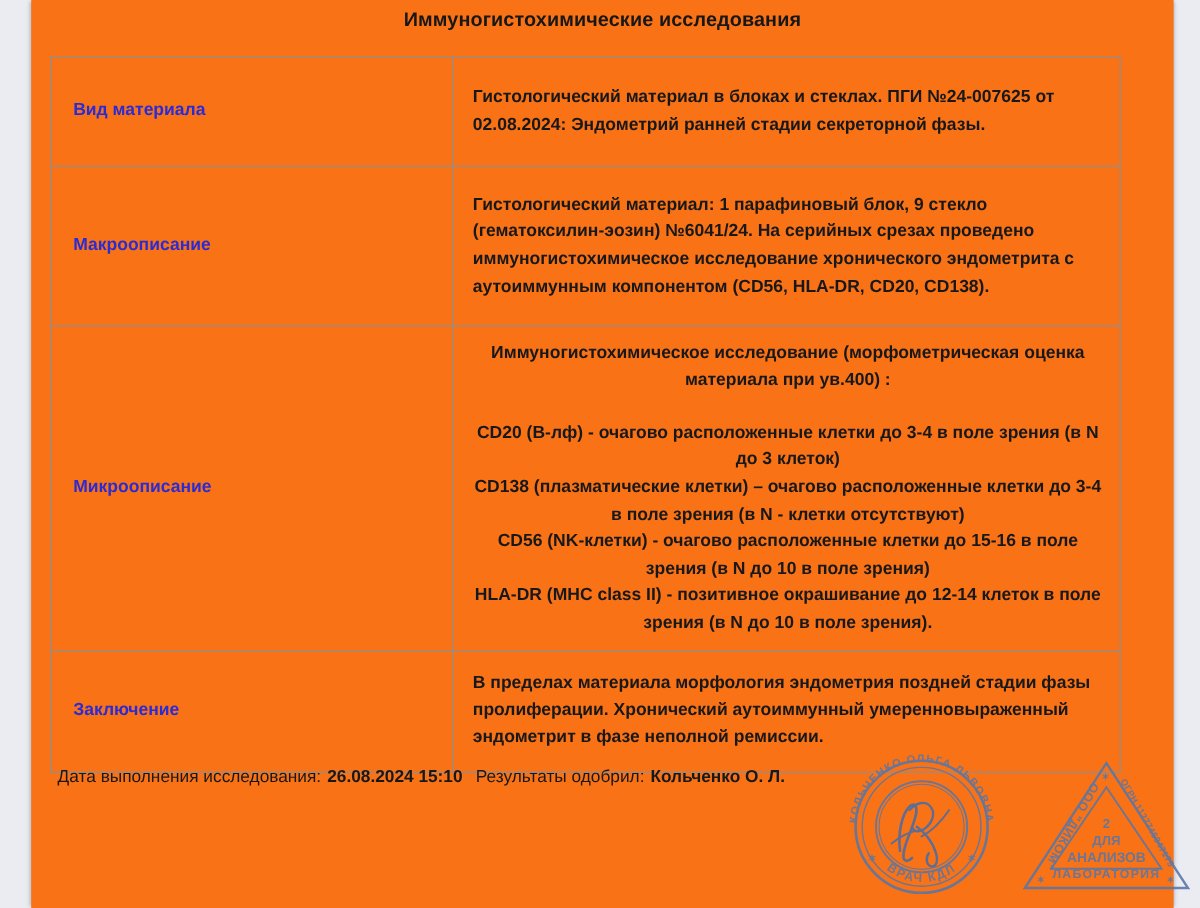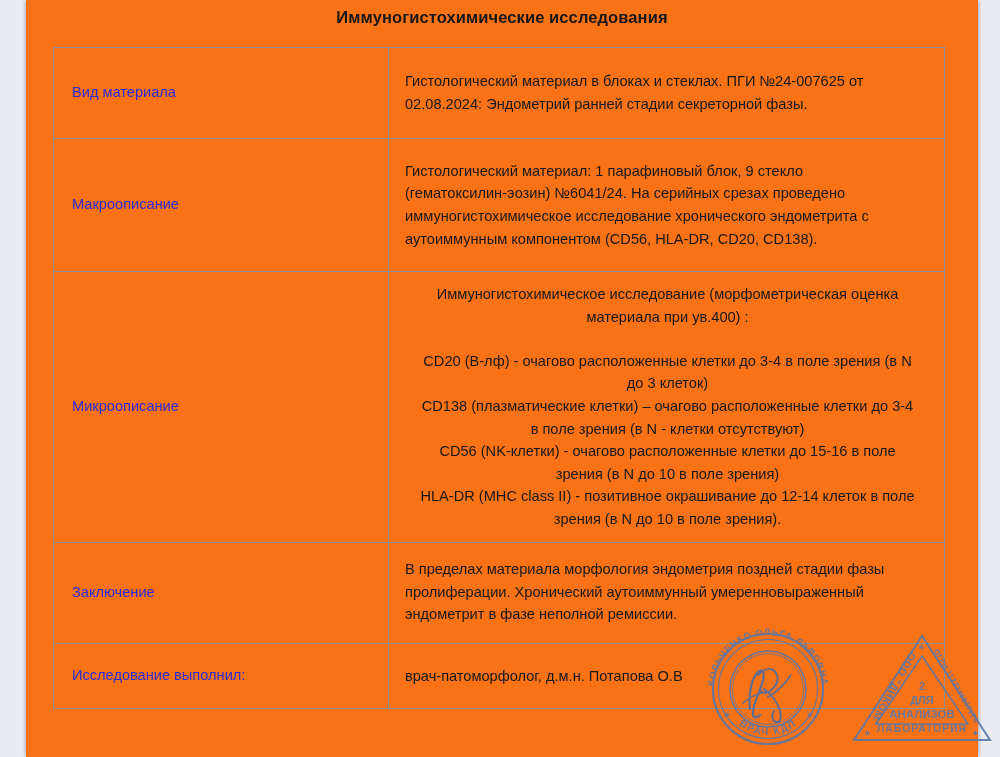--- a/index.html
+++ b/index.html
@@ -48,25 +48,26 @@
     text-align: center;
     font-size: 16.5px;
     font-weight: bold;
     color: #171717;
     letter-spacing: .1px;
   }
 
   
   .report-table {
     position: absolute;
-    left: 27px;
+    left: 16px;
     top: 47px;
     width: 892px;
     border-collapse: collapse;
     table-layout: fixed;
+    font-weight: bold;
   }
   .report-table td {
     border: 1px solid #8d8f93;
     vertical-align: middle;
     padding: 0;
   }
   .report-table td.label-cell {
     width: 316px;
     padding: 6px 0 6px 18px;
     font-size: 14.6px;
@@ -192,29 +193,26 @@
 
           <tr class="row-concl">
             <td class="label-cell">Заключение</td>
             <td class="value-cell">
               <p>В пределах материала морфология эндометрия поздней стадии фазы</p>
               <p>пролиферации. Хронический аутоиммунный умеренновыраженный</p>
               <p>эндометрит в фазе неполной ремиссии.</p>
             </td>
           </tr>
 
-          <tr class="row-performer">
-            <td class="label-cell">Исследование выполнил:</td>
-            <td class="value-cell">
-              <p>врач-патоморфолог, д.м.н. Потапова О.В</p>
-            </td>
-          </tr>
         </tbody>
       </table>
 
+      <div class="footer-line">
+        <span>Дата выполнения исследования:</span><span class="footer-gap-sm"></span><span class="strong">26.08.2024 15:10</span><span class="footer-gap-md"></span><span>Результаты одобрил:</span><span class="footer-gap-sm"></span><span class="strong">Кольченко О. Л.</span>
+      </div>
 
       <div class="stamp" id="round-stamp">
         <svg width="140" height="128" viewBox="0 0 140 128" aria-hidden="true">
           <defs>
             <path id="arcTop" d="M 16,66 A 54,54 0 0 1 124,66"></path>
             <path id="arcBottom" d="M 24,66 A 46,46 0 0 0 116,66"></path>
           </defs>
           <circle class="stamp-ink" cx="70" cy="66" r="55" stroke-width="2.2"></circle>
           <circle class="stamp-ink" cx="70" cy="66" r="49.5" stroke-width="1.2"></circle>
           <circle class="stamp-ink" cx="70" cy="66" r="38" stroke-width="1.6"></circle>

